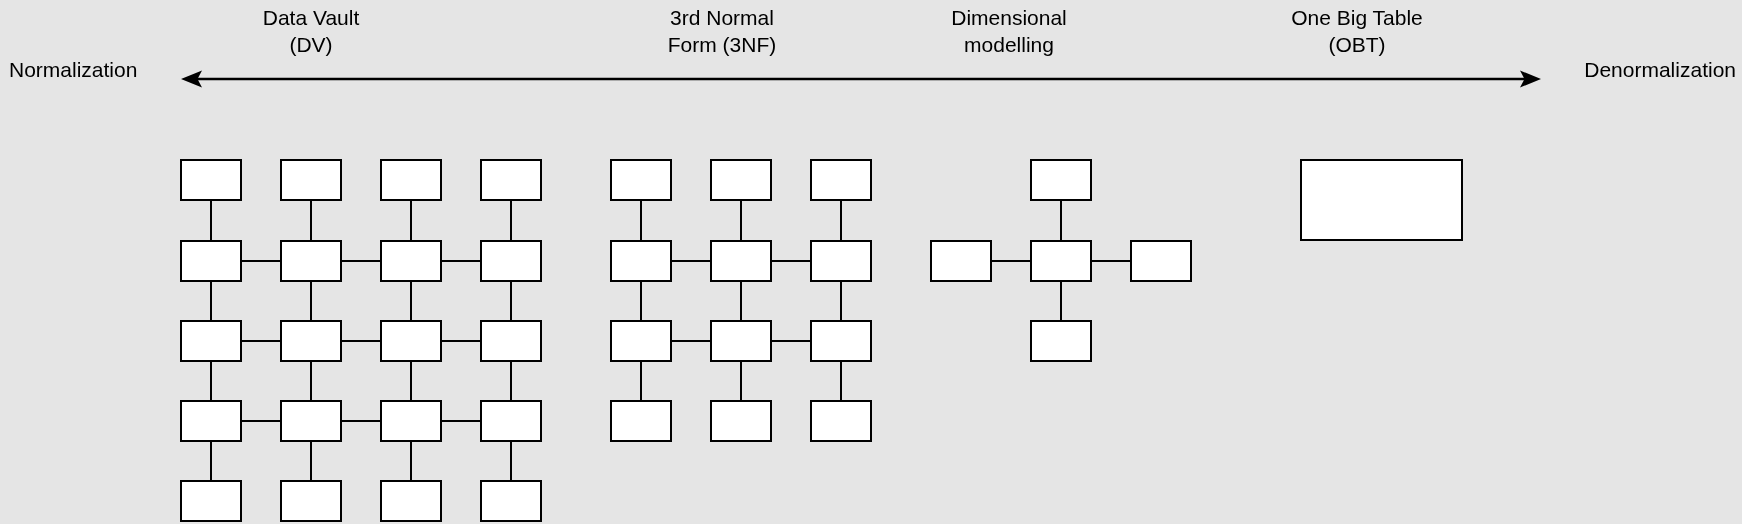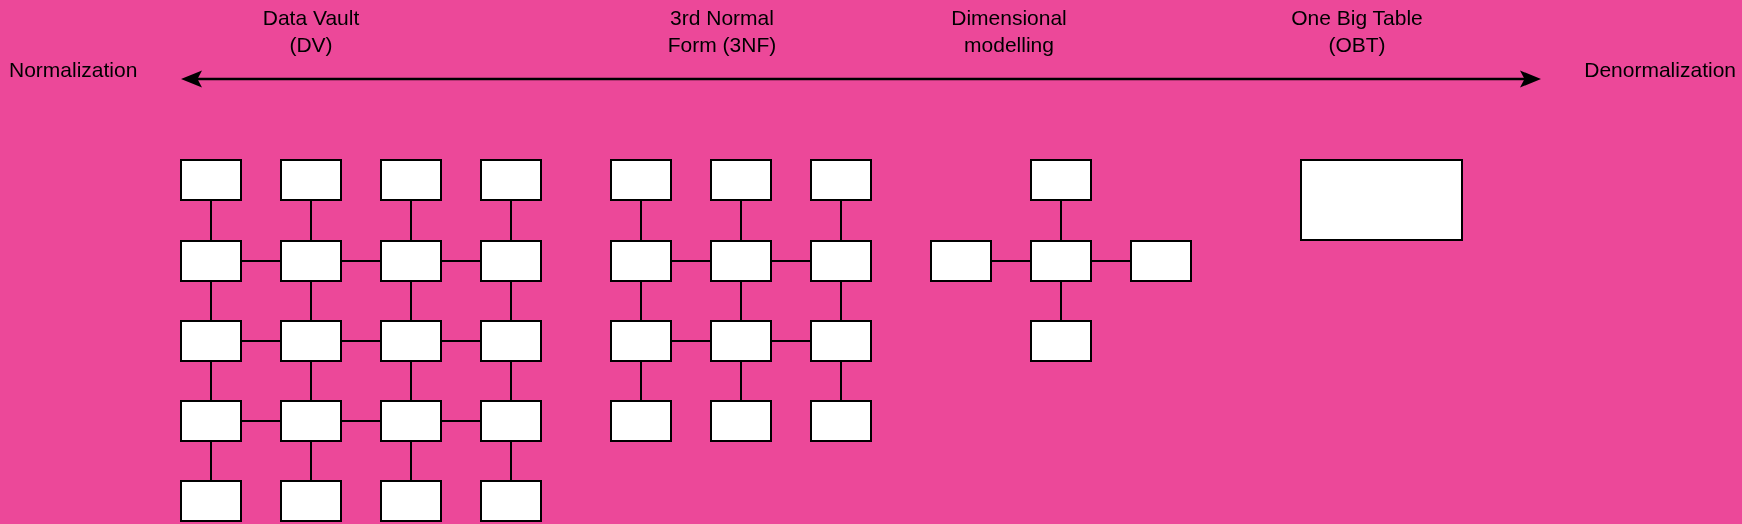--- a/index.html
+++ b/index.html
@@ -1,16 +1,16 @@
 <!DOCTYPE html>
 <html><head>
 <meta charset="utf-8">
 <style>
   html,body{margin:0;padding:0;background:#ffffff;}
-  .canvas{width:1742px;height:524px;position:relative;background:#ec4899;overflow:hidden;}
+  .canvas{width:1742px;height:524px;position:relative;background:#e5e5e5;overflow:hidden;}
   svg{display:block;}
   text{font-family:"Liberation Sans","DejaVu Sans",sans-serif;font-size:21px;fill:#000000;}
   .figure-label{text-anchor:middle;}
   .axis-label-left{text-anchor:start;}
   .axis-label-right{text-anchor:end;}
 </style>
 </head>
 <body>
 
 <div class="canvas">

